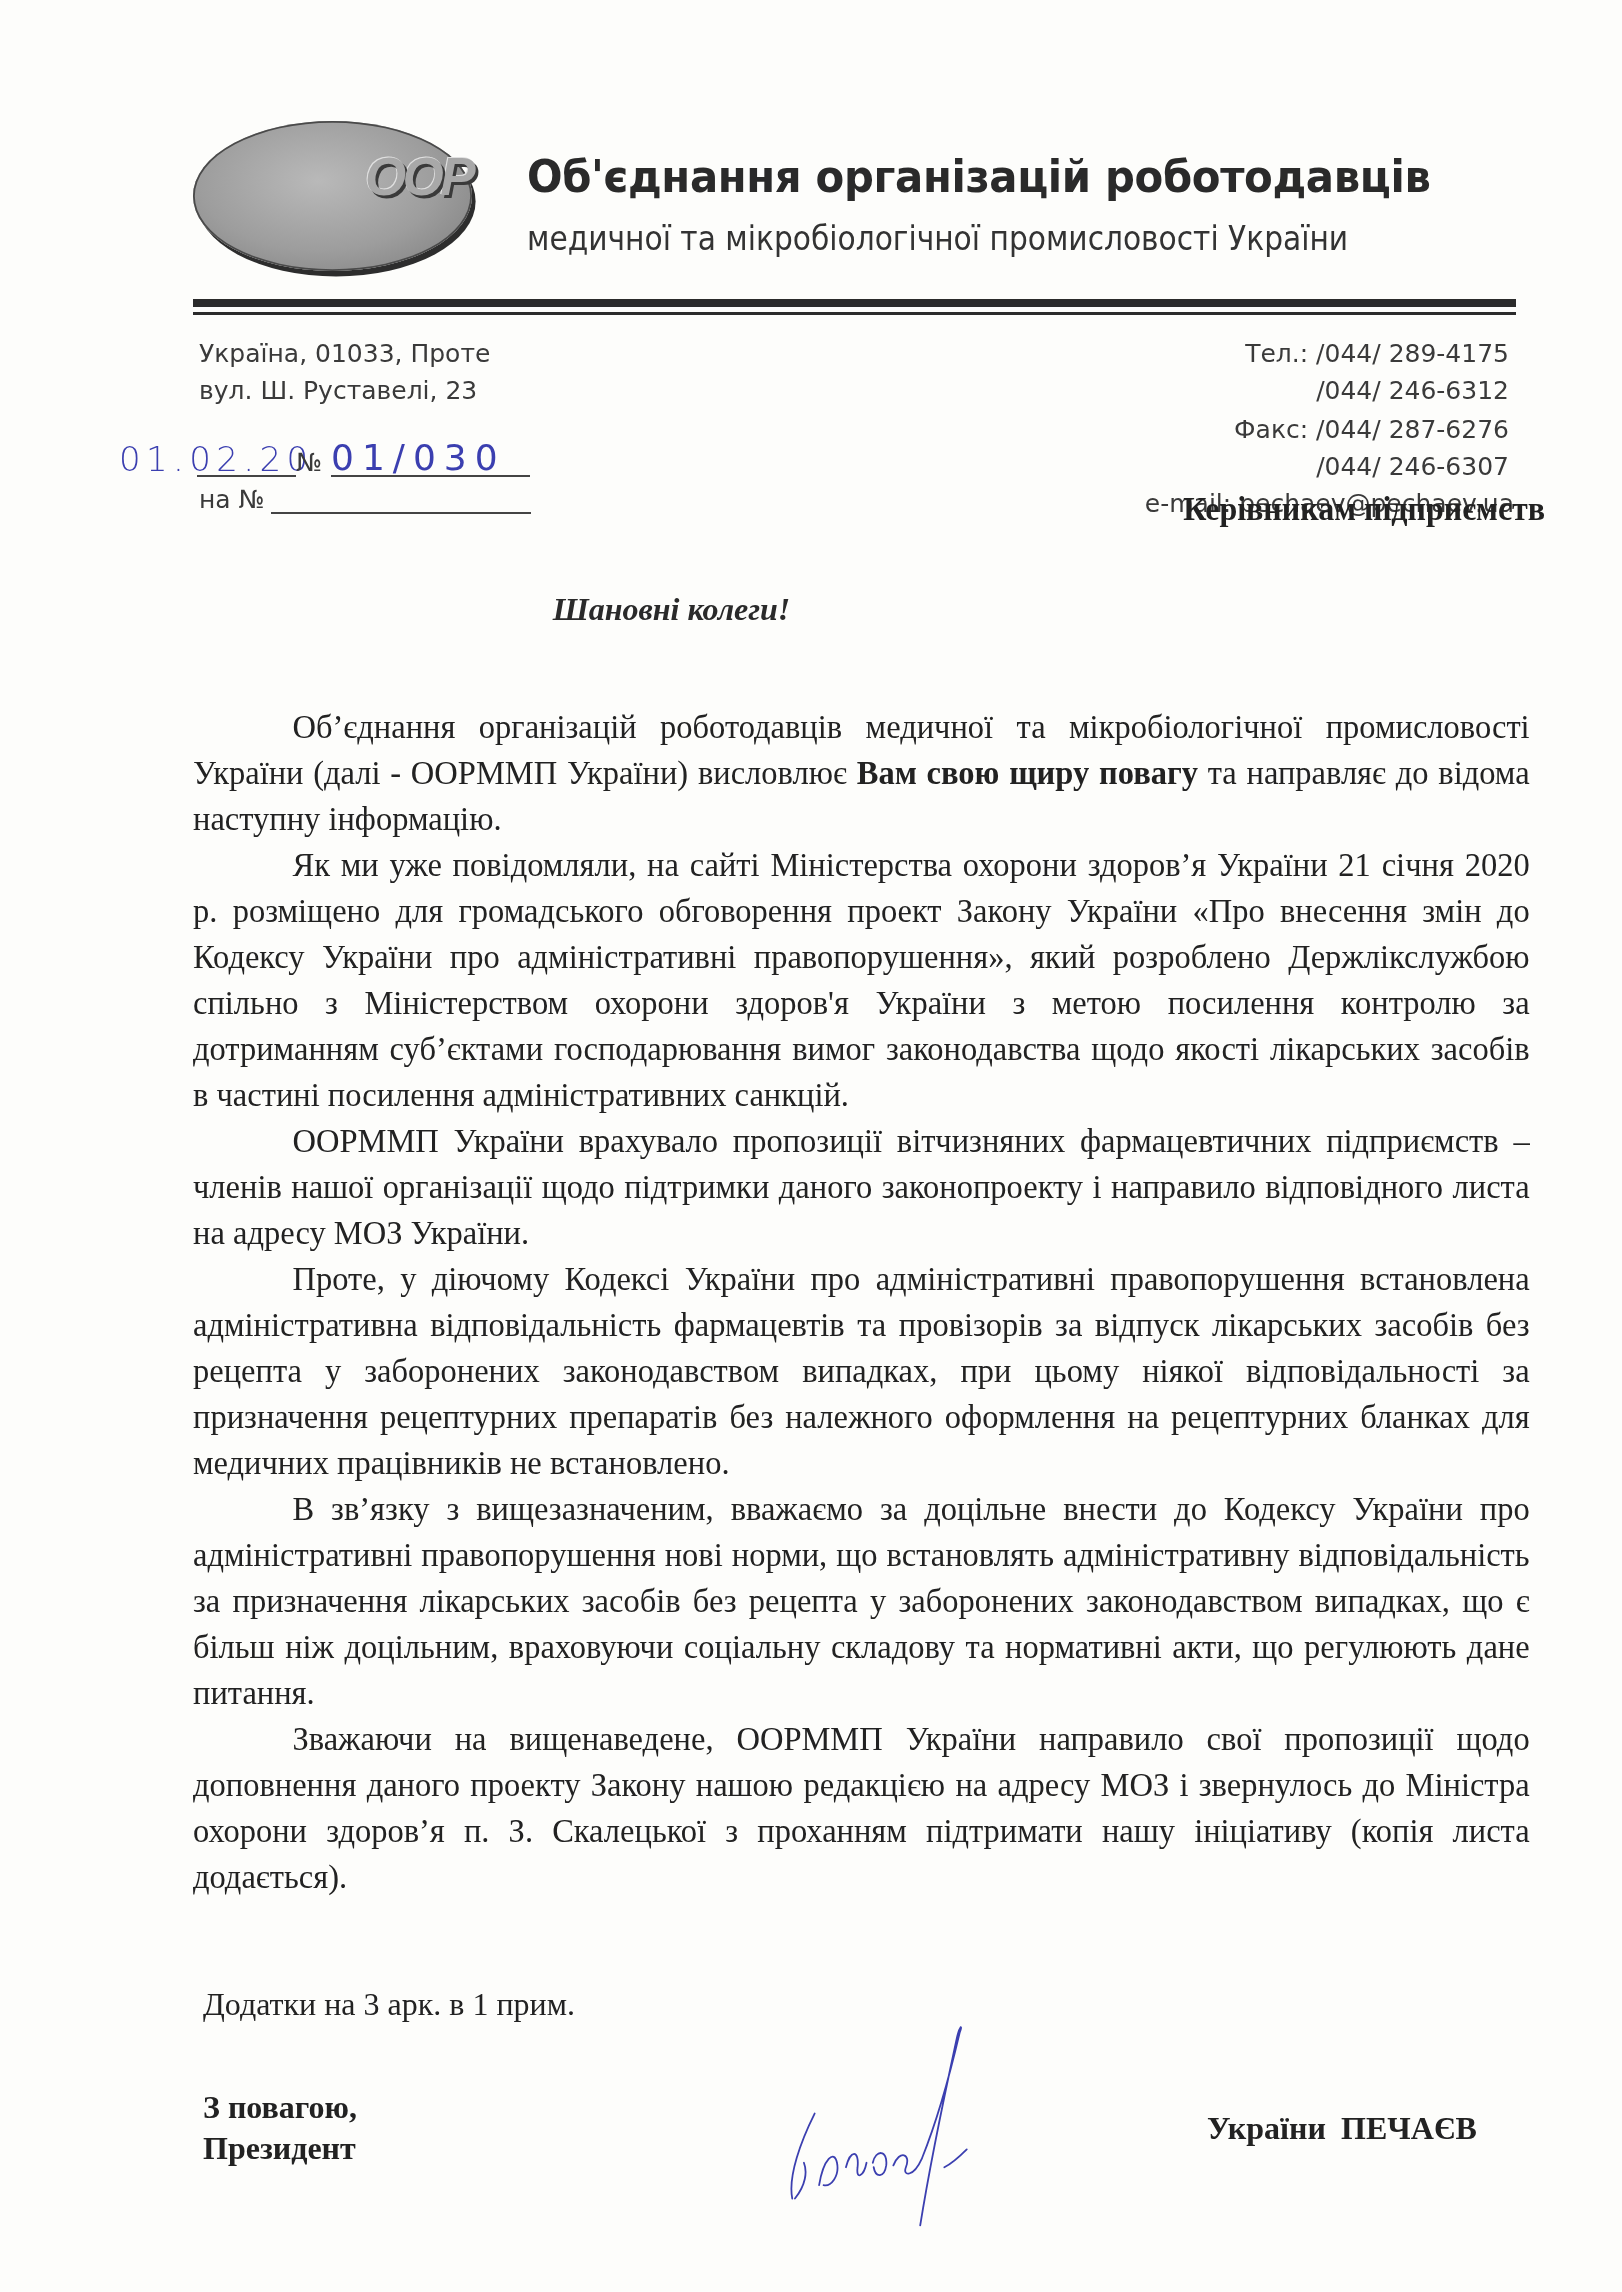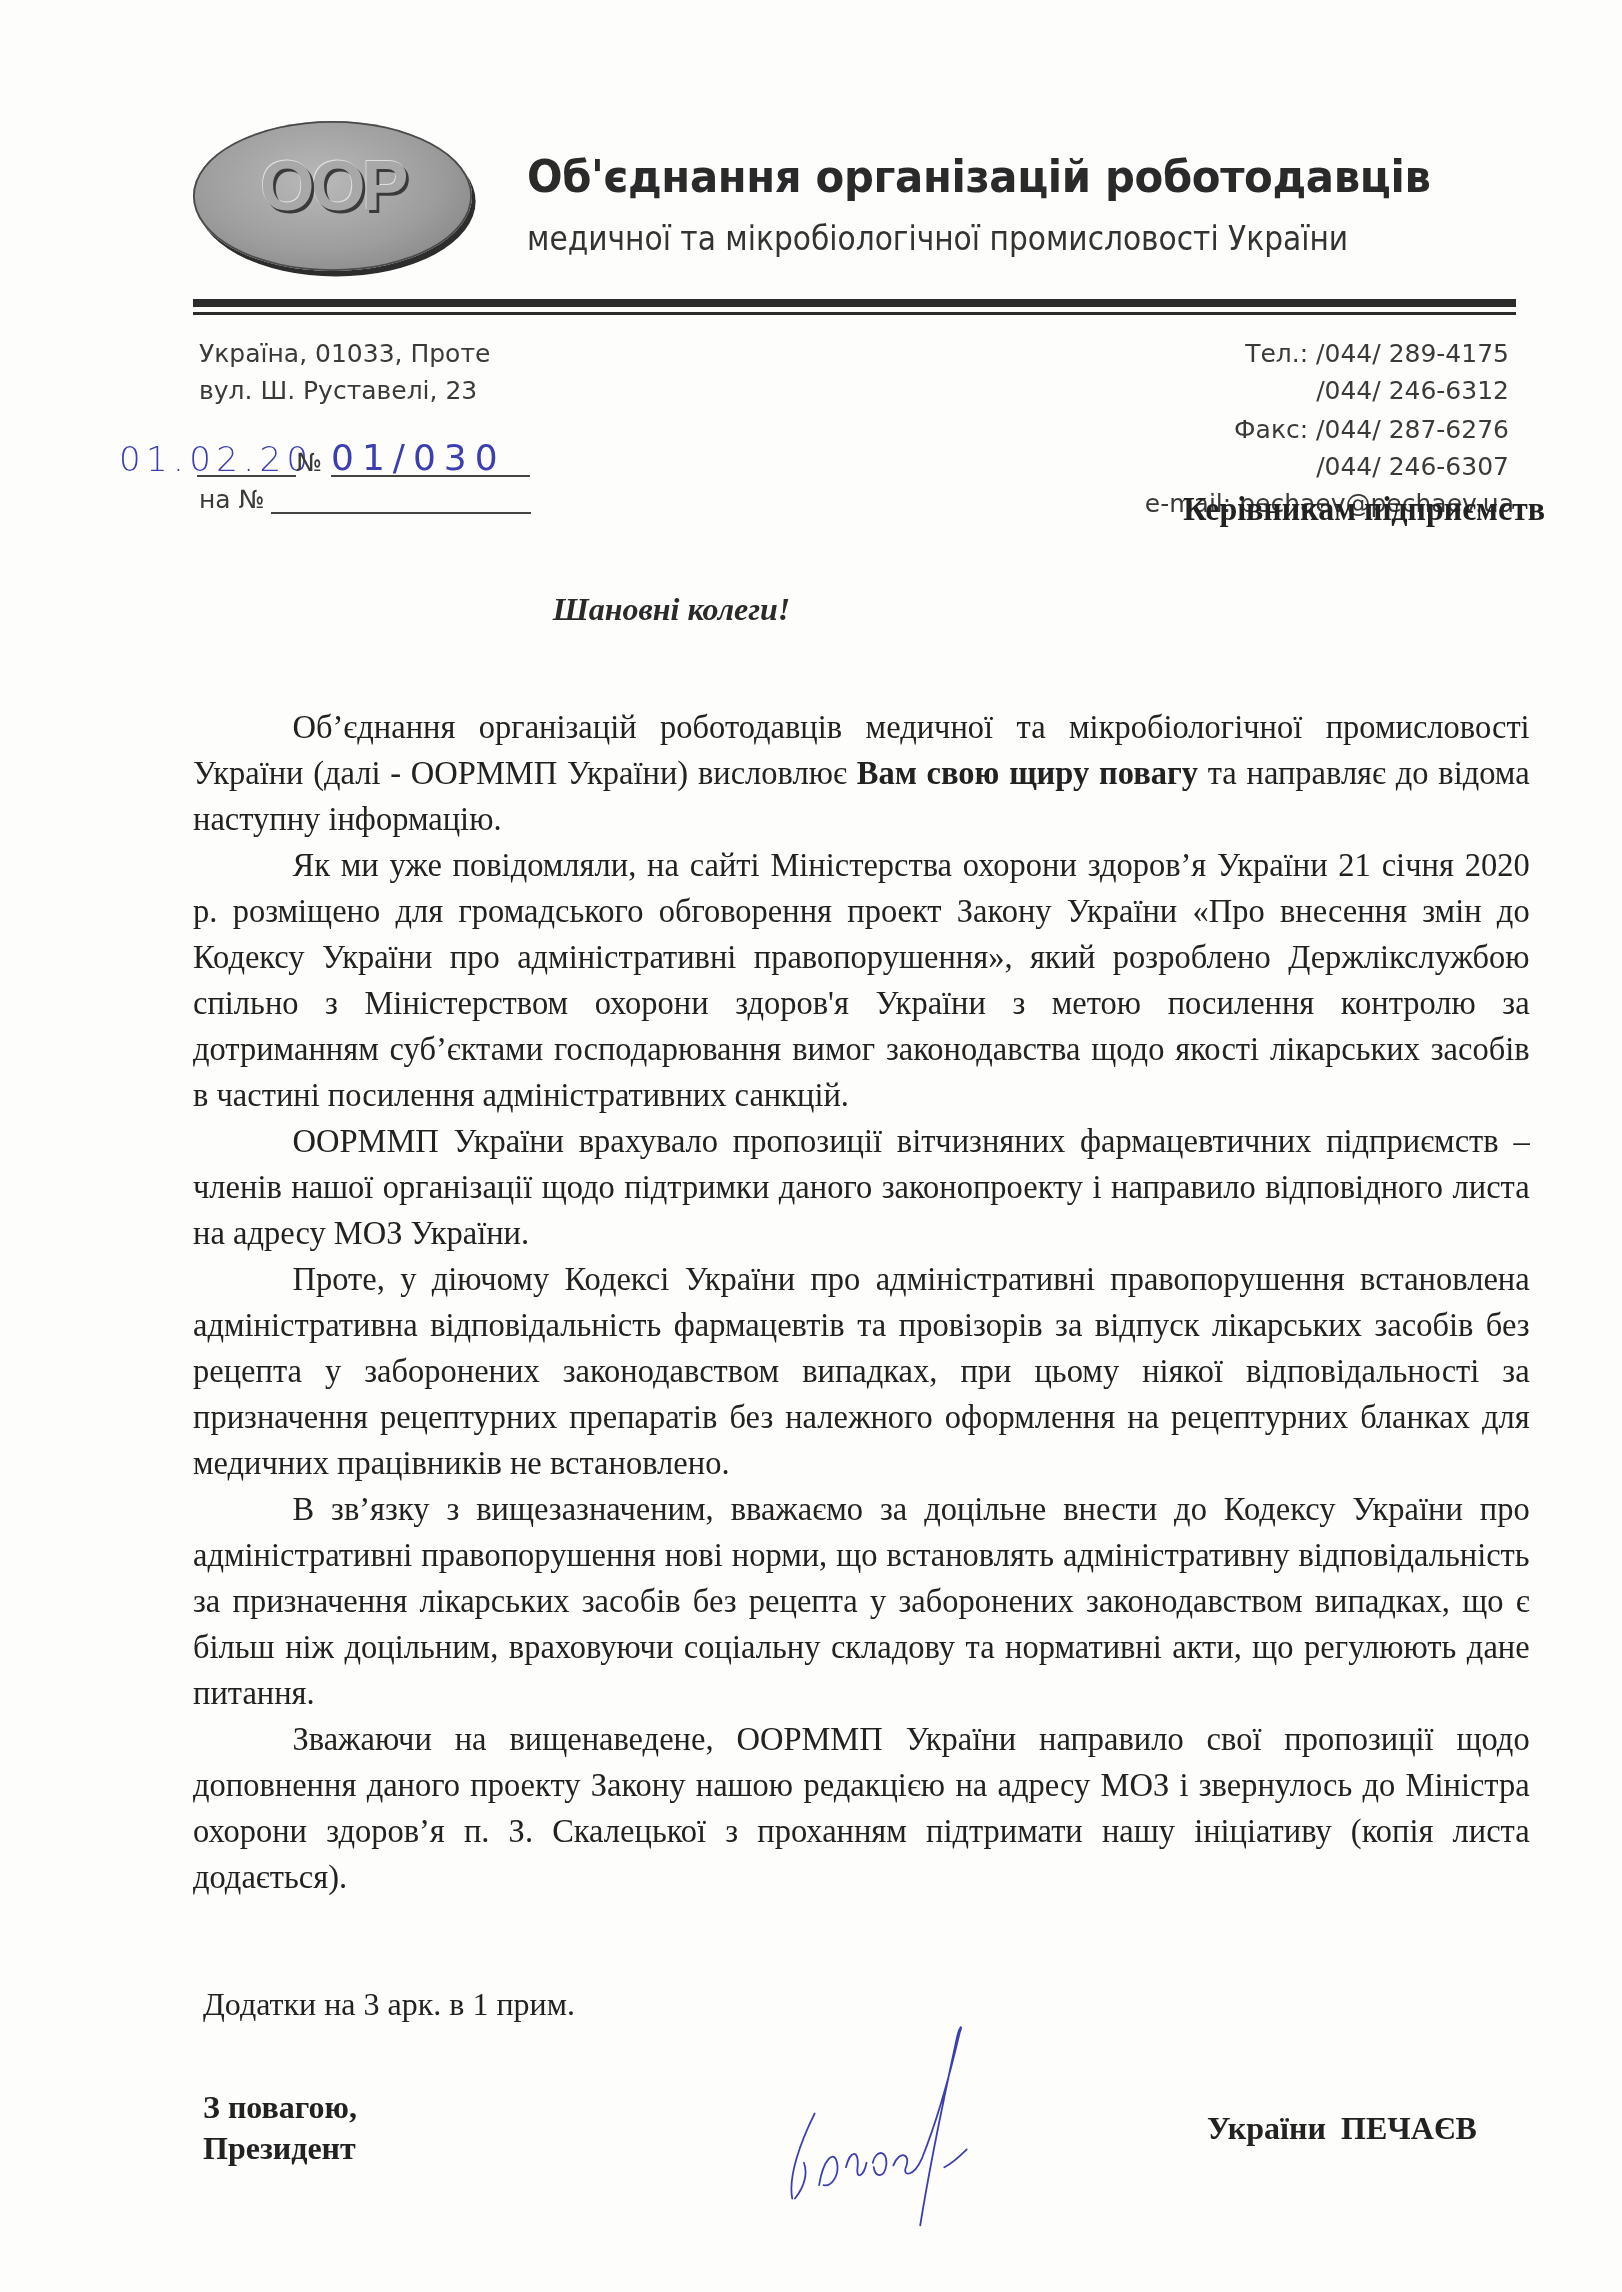--- a/index.html
+++ b/index.html
@@ -10,24 +10,25 @@
   }
   .abs { position: absolute; }
   
   #logo {
     left: 193px; top: 121px; width: 279px; height: 150px;
     border-radius: 50%;
     background: radial-gradient(ellipse at 45% 40%, #b9b9b9 0%, #9d9d9d 55%, #7a7a7a 100%);
     box-shadow: 3.6px 5.4px 0 #2d2d2d, 0 0 0 1.8px #4a4a4a inset;
   }
   #logo-text {
-    position: absolute; left: 0; right: 0; top: 25px; text-align: center;
-    font-family: "Liberation Sans", sans-serif; font-weight: bold; font-size: 70px;
+    position: absolute; left: 0; right: 0; top: 25px; text-align: right;
+    font-family: "Liberation Sans", sans-serif; font-weight: bold; font-size: 53px;
     color: #a8a8a8; letter-spacing: -3.6px;
     text-shadow: 2.7px 2.7px 0 #3a3a3a, -0.9px -0.9px 0 #e0e0e0;
+    font-style: italic;
   }
   #org-title {
     left: 527px; top: 150px; font-family: "DejaVu Sans", sans-serif;
     font-size: 45px; font-weight: bold; color: #2a2a2a; letter-spacing: -0.4px;
     transform: scaleX(0.93); transform-origin: left;
   }
   #org-subtitle {
     left: 527px; top: 219px; font-family: "DejaVu Sans", sans-serif;
     font-size: 33px; color: #333; transform: scaleX(0.9); transform-origin: left;
   }

